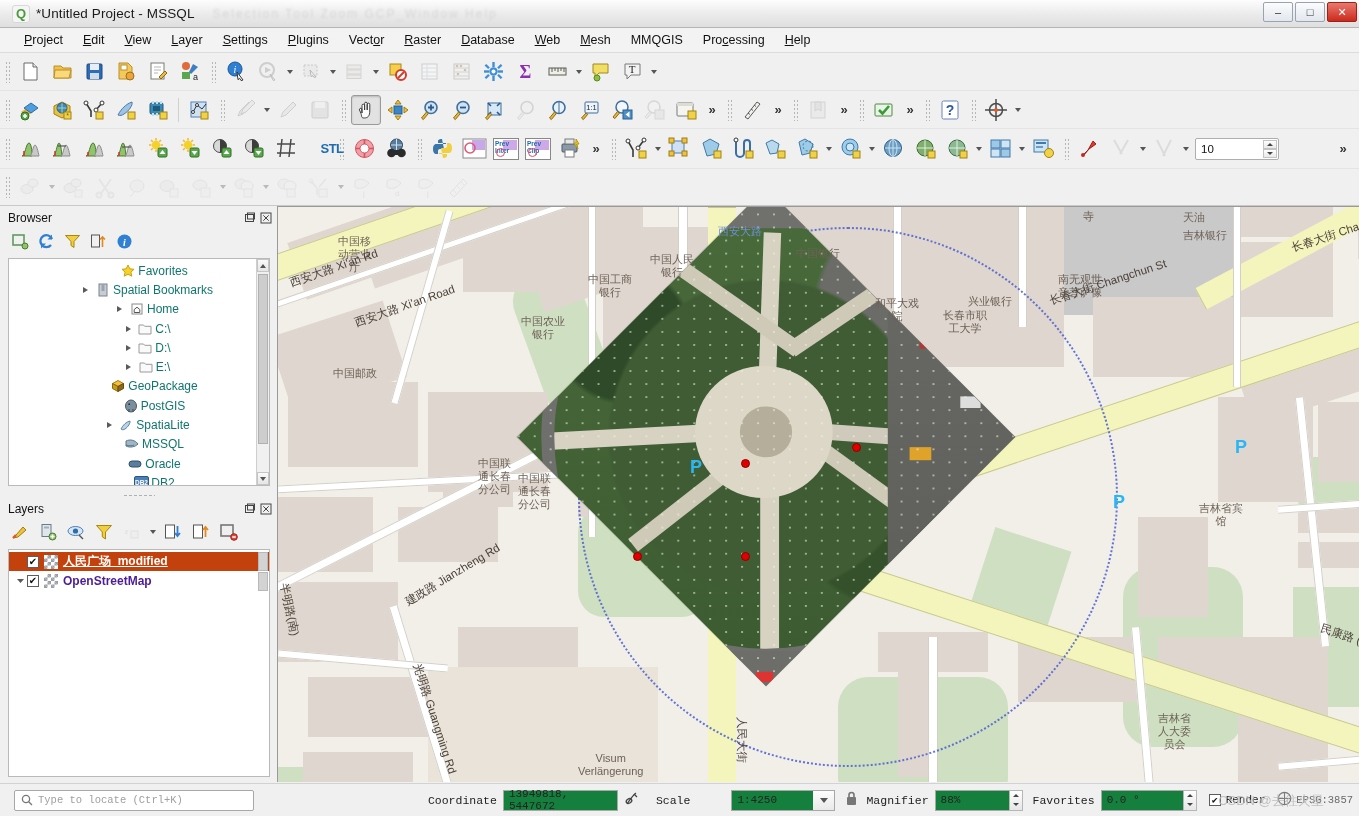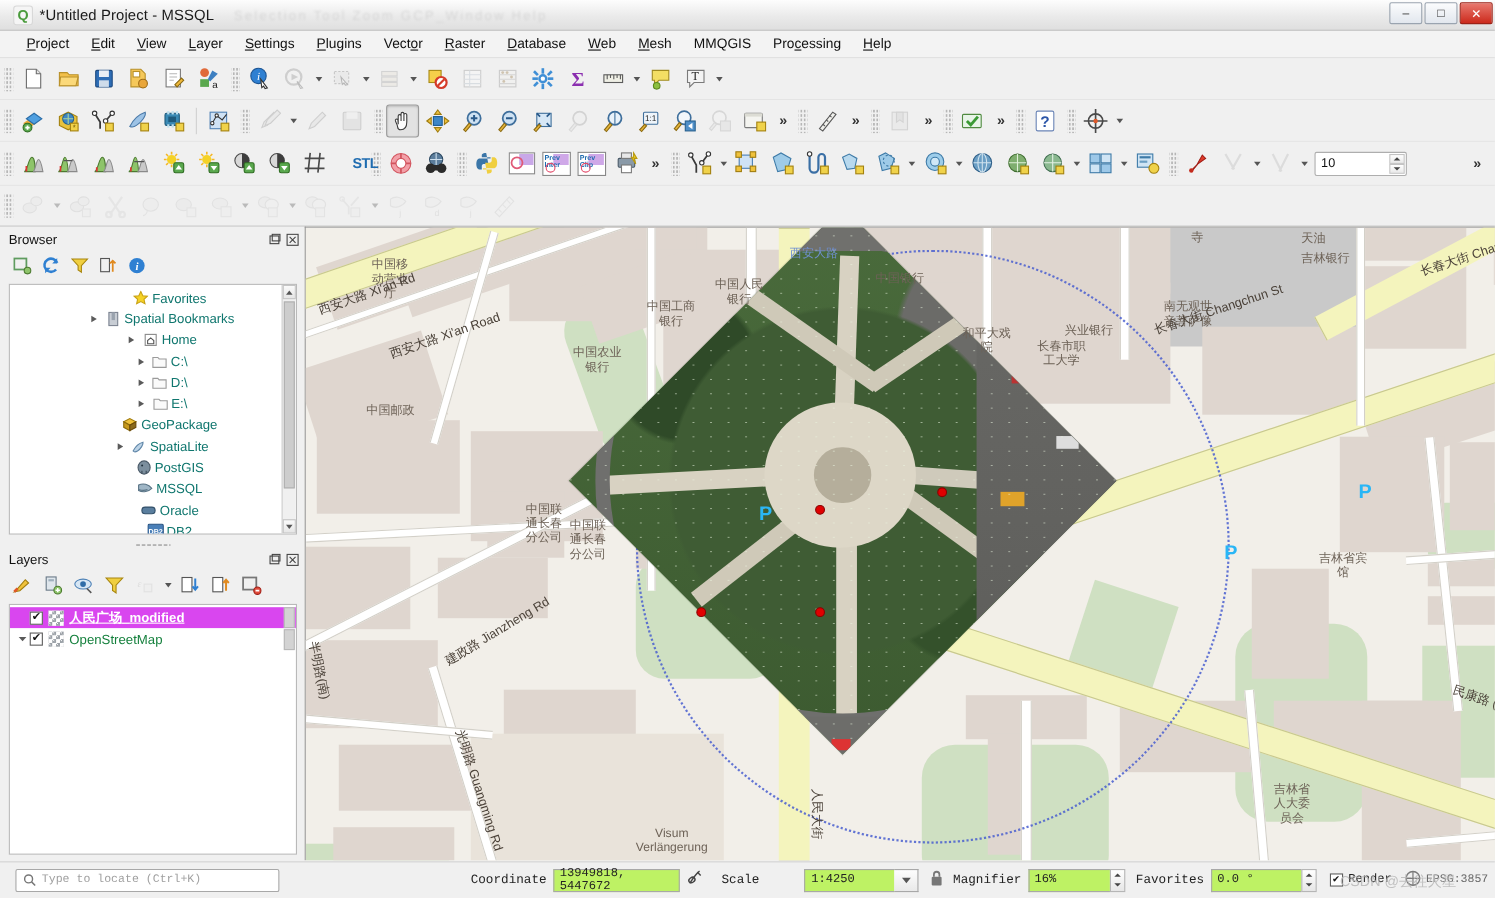--- a/index.html
+++ b/index.html
@@ -114,21 +114,21 @@
     border-left:1px solid #cfcfcf; }
   .scrollv .thumb{ position:absolute; left:1px; right:1px; background:#cdcdcd; border:1px solid #b0b0b0; }
   .scrollv .ab{ position:absolute; left:0; right:0; height:13px; background:linear-gradient(#fafafa,#e6e6e6);
     border:1px solid #c5c5c5; display:flex;align-items:center;justify-content:center; }
   .scrollv .ab.t{ top:0; } .scrollv .ab.b{ bottom:0; }
   .scrollv .ab:before{ content:""; border-left:3.5px solid transparent;border-right:3.5px solid transparent; }
   .scrollv .ab.t:before{ border-bottom:4.5px solid #555; }
   .scrollv .ab.b:before{ border-top:4.5px solid #555; }
 
   .lyrrow{ height:19.3px; display:flex; align-items:center; font-size:12px; padding-left:4px; }
-  .lyrrow.sel{ background:#d946ef; color:#fff; }
+  .lyrrow.sel{ background:#c2410c; color:#fff; }
   .cbx{ width:12px;height:12px;border:1px solid #5d5d5d;background:#fff; flex:none;
     display:flex;align-items:center;justify-content:center; margin-right:5px; }
   .cbx:after{ content:"✔"; font-size:10px; color:#111; line-height:1; }
   .chk-ras{ width:14px;height:14px; flex:none; margin-right:5px;
     background:
       linear-gradient(45deg,#9aa0a6 25%,transparent 25%,transparent 75%,#9aa0a6 75%),
       linear-gradient(45deg,#9aa0a6 25%,#fff 25%,#fff 75%,#9aa0a6 75%);
     background-size:7px 7px; background-position:0 0,3.5px 3.5px; }
   .splitter{ height:7px; display:flex; align-items:center; justify-content:center; }
   .splitter:after{ content:""; width:32px;height:3px;
@@ -158,21 +158,21 @@
     position:absolute; left:0; top:783px; width:1359px; height:33px;
     background:#f0f0f0; border-top:1px solid #d2d2d2;
     display:flex; align-items:center; padding:0 6px;
     font-family:"Liberation Mono", monospace; font-size:11px; color:#222;
   }
   #locate{
     width:240px;height:21px; border:1px solid #a8a8a8; background:#fff; border-radius:2px;
     display:flex;align-items:center; padding-left:6px; gap:5px; margin-left:8px;
   }
   #locate span{ color:#a0a0a0; font-size:10.5px; font-family:"Liberation Mono",monospace; }
-  .sfield{ height:21px; border:1px solid #a8a8a8; background:#bef264; display:flex;align-items:center;
+  .sfield{ height:21px; border:1px solid #a8a8a8; background:#15803d; display:flex;align-items:center;
     padding:0 5px; font-size:11px; }
   .slab{ margin:0 6px 0 10px; font-size:11.5px; }
   .spinbtn{ width:14px;height:21px; border:1px solid #b6b6b6; background:linear-gradient(#fff,#e6e6e6);
     display:flex;flex-direction:column; }
   .spinbtn i{ flex:1;display:flex;align-items:center;justify-content:center; }
   .spinbtn i:before{ content:""; border-left:3px solid transparent;border-right:3px solid transparent; }
   .spinbtn i.up:before{ border-bottom:3.5px solid #444; }
   .spinbtn i.dn:before{ border-top:3.5px solid #444; }
   .dropbtn{ width:22px;height:21px;border:1px solid #a8a8a8;border-left:none;
     background:linear-gradient(#fdfdfd,#e9e9e9); display:flex;align-items:center;justify-content:center; }
@@ -1043,38 +1043,38 @@
           <span class="ic">
             <svg width="14" height="14" viewBox="0 0 14 14">
               <path d="M1.5 4.5L7 1.5l5.5 3L7 7.5z" fill="#f0c23c" stroke="#a07d10"></path>
               <path d="M1.5 4.5v5L7 12.5v-5z" fill="#c99a1e" stroke="#8a6a0a"></path>
               <path d="M12.5 4.5v5L7 12.5v-5z" fill="#8a6a1e" stroke="#6a4a0a"></path>
             </svg>
           </span>
           <span>GeoPackage</span>
         </div>
         <div class="trow">
-          <span class="arr"></span>
-          <span class="ic">
-            <svg width="14" height="14" viewBox="0 0 14 14">
-              <path d="M2 11c2-4 5-7 9-8 .5 2-2 6-5 8-1.5.9-3 1.1-4 0z" fill="#bcd3e6" stroke="#5f86a8"></path>
-            </svg>
-          </span>
-          <span>SpatiaLite</span>
-        </div>
-        <div class="trow">
           <span class="arr none"></span>
           <span class="ic">
             <svg width="14" height="14" viewBox="0 0 14 14">
               <ellipse cx="7" cy="7" rx="5.5" ry="6" fill="#7c8f9e" stroke="#4a5a68"></ellipse>
               <path d="M5 10v3M9 10v3" stroke="#4a5a68" stroke-width="1.4"></path>
               <circle cx="5.2" cy="5.2" r="0.9" fill="#20303c"></circle>
             </svg>
           </span>
           <span>PostGIS</span>
+        </div>
+        <div class="trow">
+          <span class="arr"></span>
+          <span class="ic">
+            <svg width="14" height="14" viewBox="0 0 14 14">
+              <path d="M2 11c2-4 5-7 9-8 .5 2-2 6-5 8-1.5.9-3 1.1-4 0z" fill="#bcd3e6" stroke="#5f86a8"></path>
+            </svg>
+          </span>
+          <span>SpatiaLite</span>
         </div>
         <div class="trow">
           <span class="arr none"></span>
           <span class="ic">
             <svg width="14" height="14" viewBox="0 0 14 14">
               <path d="M1 4c4-2 9-1 12 3-3 3-8 4-12 2z" fill="#9fb6c6" stroke="#5a7486"></path>
               <path d="M1 8c3 1 6 1 8 0" stroke="#5a7486" fill="none"></path>
             </svg>
           </span>
           <span>MSSQL</span>
@@ -1190,21 +1190,21 @@
           <span style="font-weight: bold; text-decoration: underline; color: rgb(255, 255, 255);">人民广场_modified</span>
         </div>
         <div class="lyrrow">
           <span class="arr down" style="width: 14px; flex: 0 0 auto; display: flex; align-items: center; justify-content: center;">
             <svg width="9" height="9" viewBox="0 0 9 9">
               <path d="M1 3l3.5 4L8 3z" fill="#5a5a5a"></path>
             </svg>
           </span>
           <span class="cbx"></span>
           <span class="chk-ras"></span>
-          <span style="font-weight: normal; color: #15803d;">OpenStreetMap</span>
+          <span style="font-weight: bold; color: #4c1d95;">OpenStreetMap</span>
         </div>
       </div>
     <div style="position:absolute;right:1px;top:2px;width:10px;height:19px;background:#d3d3d3;border:1px solid #b8b8b8;"></div>
     <div style="position:absolute;right:1px;top:22px;width:10px;height:19px;background:#d3d3d3;border:1px solid #b8b8b8;"></div>
   </div>
 </div>
 
 <div id="mapwrap">
   <div id="map">
 
@@ -1420,21 +1420,21 @@
   <div class="dropbtn"></div>
   <span style="margin:0 8px 0 10px;">
     <svg width="13" height="15" viewBox="0 0 13 15">
         <rect x="2" y="6" width="9" height="8" rx="1" fill="#777"></rect>
         <path d="M4 6V4a2.5 2.5 0 015 0v2" fill="none" stroke="#777" stroke-width="1.6"></path>
       </svg>
   </span>
 
   <span class="slab" style="margin-left:0">Magnifier</span>
   <div class="sfield" style="width:74px;border-right:none;">
-    <span>16%</span>
+    <span>88%</span>
   </div>
   <div class="spinbtn">
       <i class="up"></i>
       <i class="dn"></i>
     </div>
 
   <span class="slab">Favorites</span>
   <div class="sfield" style="width:82px;border-right:none;">
     <span>0.0 °</span>
   </div>

